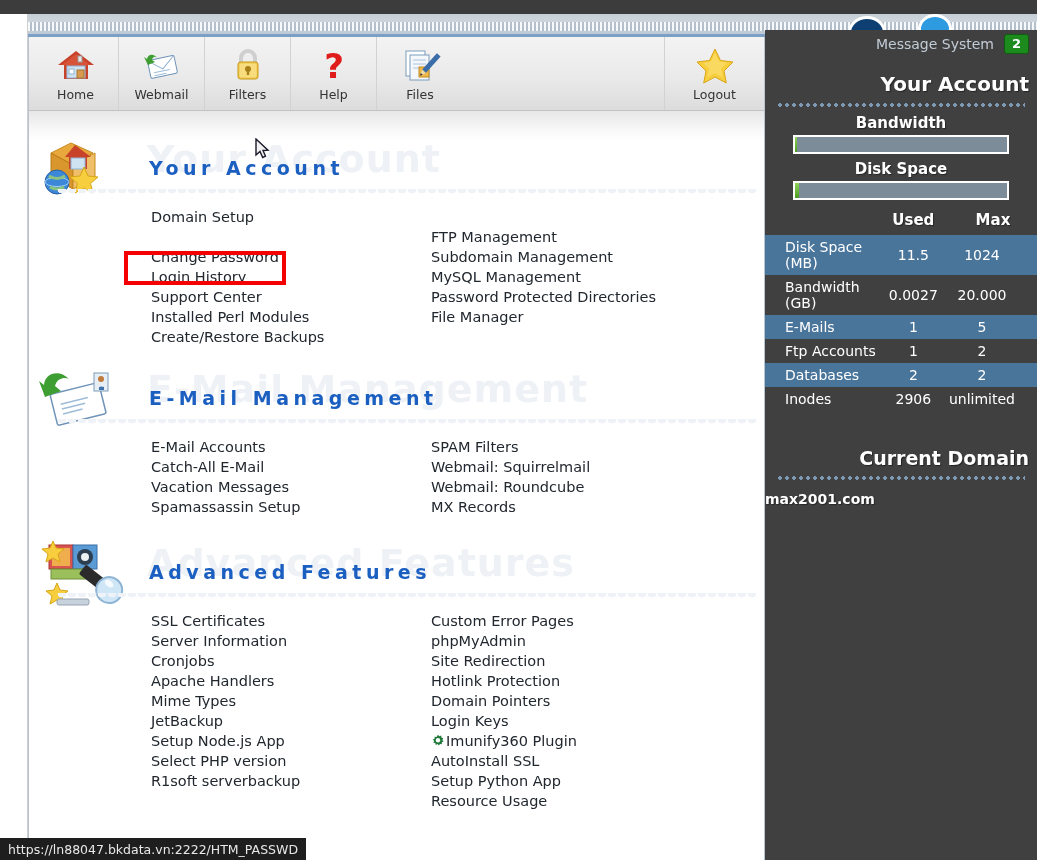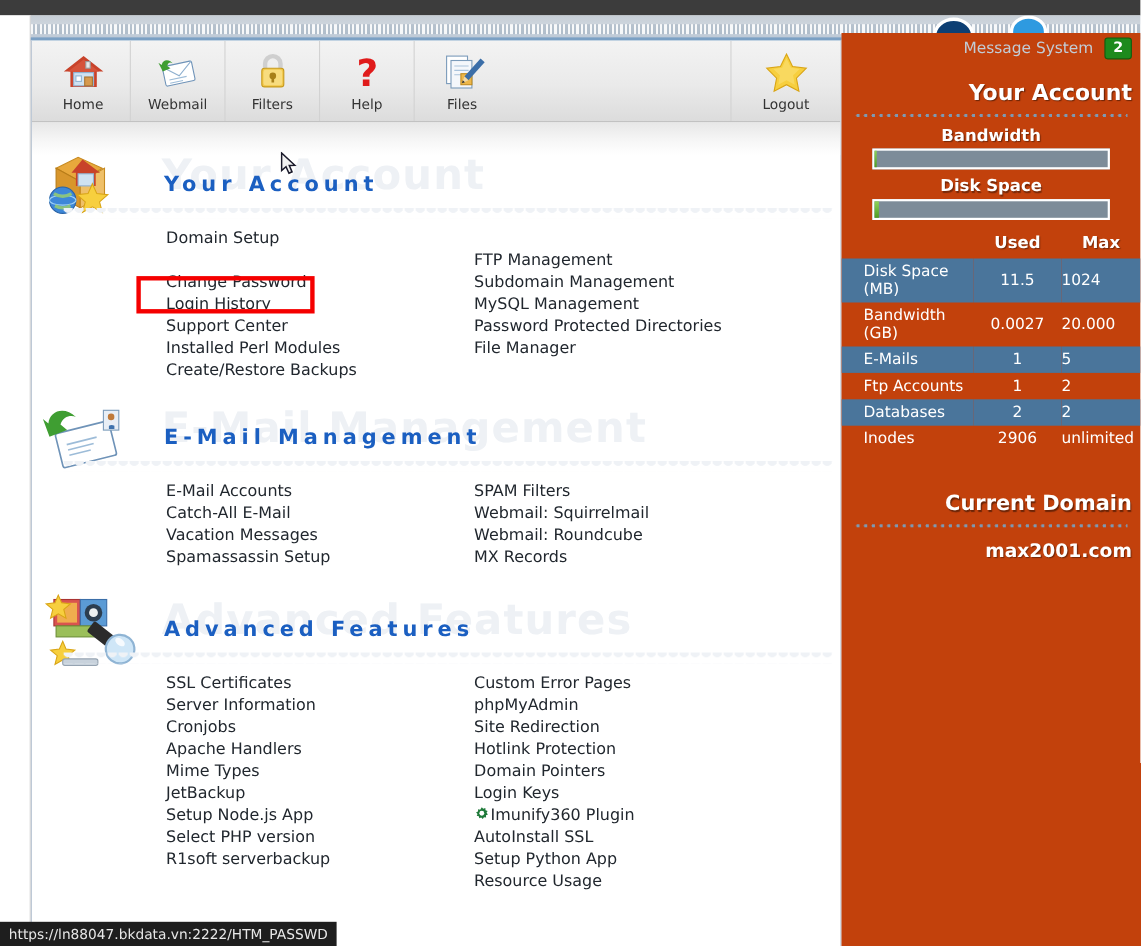--- a/index.html
+++ b/index.html
@@ -189,21 +189,21 @@
     background: transparent;
     pointer-events: none;
     z-index: 40;
   }
 
   
   .sidebar {
     position: absolute;
     left: 765px; top: 30px;
     width: 272px; height: 830px;
-    background: #c2410c;
+    background: #404040;
     color: #ffffff;
     overflow: hidden;
   }
   .sb-msg-row {
     height: 28px;
     display: flex;
     align-items: center;
     justify-content: flex-end;
     padding-right: 8px;
     gap: 10px;
@@ -271,34 +271,33 @@
   .sb-table th.h-lbl { width: 120px; }
   .sb-table th.h-used { width: 80px; text-align: center; }
   .sb-table th.h-max  { width: 72px; text-align: center; }
   .sb-table td {
     font-size: 14px;
     color: #ffffff;
     padding: 4px 0 4px 0;
   }
   .sb-table td.c-lbl { padding-left: 20px; }
   .sb-table td.c-used { text-align: center; }
-  .sb-table td.c-max  { text-align: left; padding-right: 6px; }
+  .sb-table td.c-max  { text-align: center; padding-right: 22px; }
   .sb-table tr.alt td { background: #4a759b; }
   .sb-domain {
     margin-top: 36px;
     text-align: right;
     padding-right: 8px;
     font-size: 19px;
     font-weight: bold;
     text-shadow: 1px 1px 1px rgba(0,0,0,0.45);
   }
   .sb-domain-val {
-    text-align: right;
     padding-right: 8px;
-    font-size: 17px;
+    font-size: 14px;
     font-weight: bold;
     margin-top: 8px;
     text-shadow: 1px 1px 1px rgba(0,0,0,0.4);
   }
 
   
   .statusbar {
     position: absolute;
     left: 0; bottom: 0;
     height: 22px;

